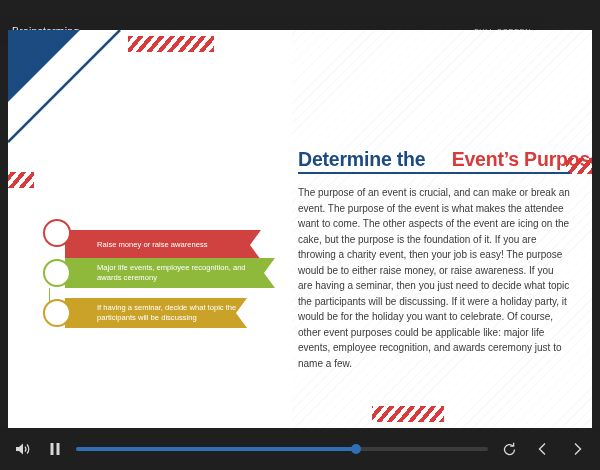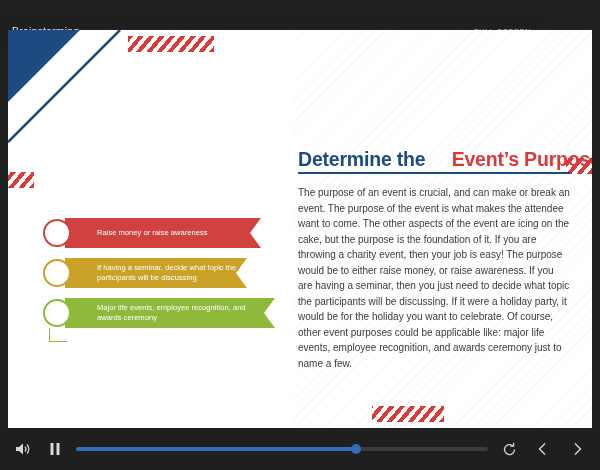--- a/index.html
+++ b/index.html
@@ -161,21 +161,21 @@
     height: 30px;
     display: flex;
     align-items: center;
     padding-left: 32px;
     padding-right: 10px;
     color: #ffffff;
     font-size: 7.6px;
     line-height: 10px;
     clip-path: polygon(0 0, 100% 0, calc(100% - 11px) 50%, 100% 100%, 0 100%);
   }
-  .bar-1 { width: 196px; background: #d0423f; }
+  .bar-1 { width: 196px; background: #d0423f; margin-top: 12px; }
   .bar-2 { width: 182px; background: #c9a227; }
   .bar-3 { width: 210px; background: #8fb93b; }
 
   .circle {
     position: absolute;
     left: 0;
     top: 1px;
     width: 28px;
     height: 28px;
     border-radius: 50%;
@@ -291,34 +291,34 @@
       <div class="bars">
 
         <div class="bar-row">
           <div class="bar bar-1" style="background: rgb(208, 66, 63);">
             <span>Raise money or raise awareness</span>
           </div>
           <div class="circle circle-1" style="border-color: rgb(208, 66, 63);"></div>
         </div>
 
         <div class="bar-row">
-          <div class="bar bar-2" style="background: rgb(201, 162, 39);">
-            <span>If having a seminar, decide what topic the participants will be discussing</span>
-          </div>
-          <div class="circle circle-2" style="border-color: rgb(201, 162, 39);"></div>
-        </div>
-
-        <div class="bar-row">
           <div class="bar bar-3" style="background: rgb(143, 185, 59);">
             <span>Major life events, employee recognition, and awards ceremony</span>
           </div>
           <div class="circle circle-3" style="border-color: rgb(143, 185, 59);"></div>
           <div class="bar-tail"></div>
         </div>
 
+        <div class="bar-row">
+          <div class="bar bar-2" style="background: rgb(201, 162, 39);">
+            <span>If having a seminar, decide what topic the participants will be discussing</span>
+          </div>
+          <div class="circle circle-2" style="border-color: rgb(201, 162, 39);"></div>
+        </div>
+
       </div>
     </div>
   </div>
 
   <div class="controls">
 
     <div class="ctrl-icon">
       <svg width="16" height="14" viewBox="0 0 16 14">
         <polygon points="1,5 4,5 8,1.5 8,12.5 4,9 1,9" fill="#d8d8d8"></polygon>
         <path d="M10 4.5 A4 4 0 0 1 10 9.5" stroke="#d8d8d8" stroke-width="1.2" fill="none"></path>

